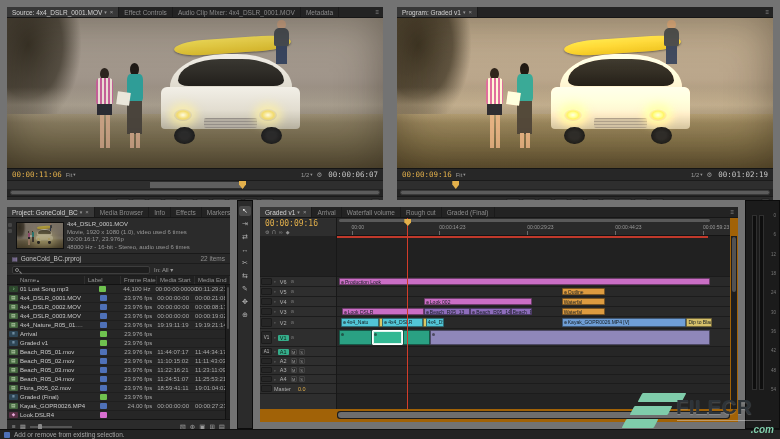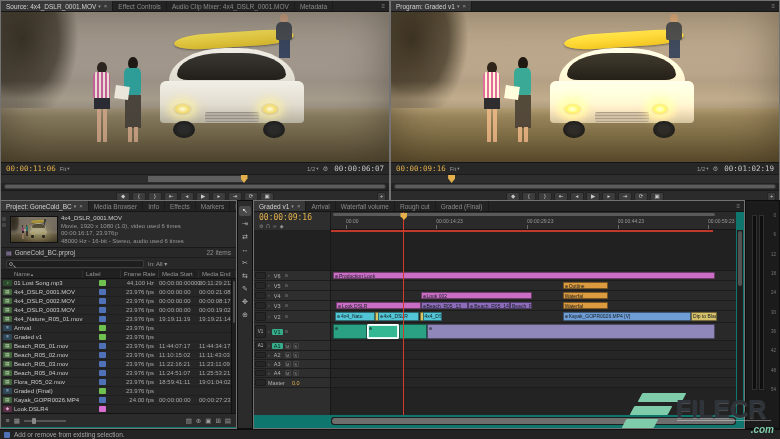--- a/index.html
+++ b/index.html
@@ -1,21 +1,21 @@
 <!DOCTYPE html>
 <html><head>
 <meta charset="utf-8">
 <style>
   *{margin:0;padding:0;box-sizing:border-box}
   html,body{width:780px;height:439px;overflow:hidden;background:#141414;
     font-family:"Liberation Sans",sans-serif;-webkit-font-smoothing:antialiased}
   .app{position:absolute;left:0;top:0;width:780px;height:439px;background:#141414}
 
   
-  .panel{position:absolute;background:#0f766e;border:1px solid #737373}
+  .panel{position:absolute;background:#a16207;border:7px solid #737373}
   .tabbar{position:relative;height:11px;background:#232323;border-bottom:1px solid #161616;
     display:flex;align-items:stretch;font-size:6.5px;color:#8b8b8b;white-space:nowrap;overflow:hidden}
   .tab{display:flex;align-items:center;gap:2px;padding:0 5px;border-right:1px solid #1a1a1a;cursor:default}
   .tab.active{background:#383838;color:#d2d2d2}
   .tab .caret{font-size:5px;color:#9a9a9a}
   .tab .closex{font-size:6px;color:#9a9a9a;margin-left:1px}
   .panelmenu{margin-left:auto;padding:0 4px;color:#8a8a8a;font-size:6px;display:flex;align-items:center}
 
   
   .monitors{position:absolute;left:0;top:0;width:780px;height:200px}
@@ -187,21 +187,21 @@
     border-top:1px solid #0e0e0e;display:flex;align-items:center;gap:4px;padding:0 4px;
     font-size:6.5px;color:#a5a5a5}
   .st-ico{width:6px;height:6px;background:#4f71b8;border-radius:1px}
 
   
   .wm{position:absolute;right:4px;bottom:2px;width:152px;height:46px;z-index:60;pointer-events:none}
   .wm-bar{position:absolute;height:9px;transform:skewX(-28deg);border-radius:1px}
   .wm-b1{left:16px;top:2px;width:44px}
   .wm-b2{left:8px;top:15px;width:38px}
   .wm-b3{left:0;top:28px;width:32px}
-  .wm-text{position:absolute;left:52px;top:4px;font-size:25px;font-weight:bold;letter-spacing:0;
+  .wm-text{position:absolute;left:52px;top:4px;font-size:21px;font-weight:bold;letter-spacing:0;
     color:#2e3439;text-shadow:0 1px 1px rgba(255,255,255,.2)}
   .wm-line{position:absolute;left:53px;top:29px;width:94px;height:1px;background:rgba(240,240,240,.4)}
   .wm-com{position:absolute;right:2px;bottom:2px;font-size:10px;font-weight:bold;font-style:italic}
 </style>
 </head>
 <body>
 
 <div class="app">
 
   <div class="monitors">

